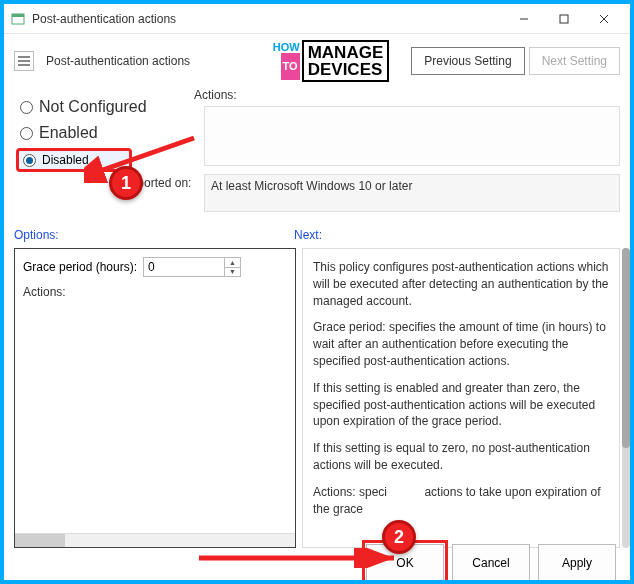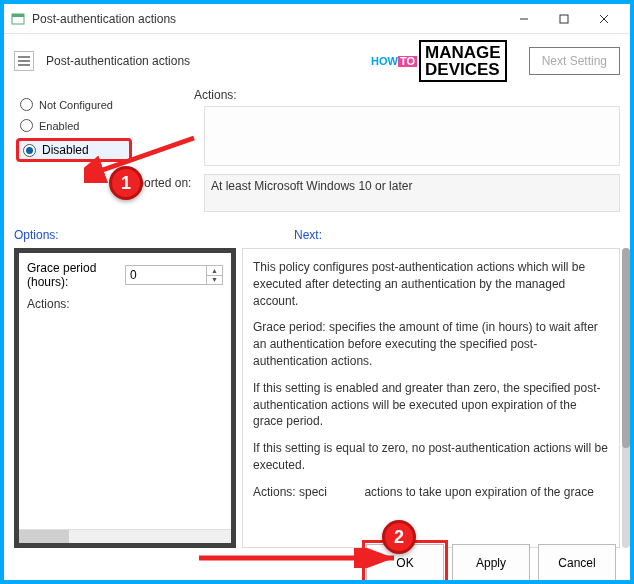--- a/index.html
+++ b/index.html
@@ -46,38 +46,38 @@
     content:""; position:absolute; left:3px; top:4px; right:3px;
     height:2px; background:#888; box-shadow:0 4px 0 #888, 0 8px 0 #888;
   }
   .subheader .subtitle { font-size:12px; color:#333; }
   .subheader .spacer { flex:1; }
   .logo {
     display:flex; align-items:center; gap:2px;
     font-weight:bold; font-size:11px;
   }
   .logo .how { color:#00a2e8; font-family: Arial; }
-  .logo .to { background:#ec4899; color:#fff; padding:0 2px; }
+  .logo .to { background:#ec4899; color:#fff; padding:8px 2px; }
   .logo .right { display:flex; flex-direction:column; line-height:1;
     border:2px solid #000; padding:2px 4px; font-size:17px; }
   .nav-buttons { display:flex; gap:4px; margin-left:10px; }
   .nav-buttons button {
     background:#fff; border:1px solid #ccc; padding:6px 12px;
     font-size:12px; color:#333;
   }
   .nav-buttons button:disabled { color:#aaa; }
   .nav-buttons button:first-child { border:1px solid #7a7a7a; }
 
   
   .content { padding: 4px 10px; position:relative; }
 
   .radio-group { margin-top:2px; }
   .radio-row {
     display:flex; align-items:center; gap:6px;
-    padding:4px 6px; font-size:11px; color:#333;
+    padding:4px 6px; font-size:16px; color:#333;
   }
   .radio {
     width:13px; height:13px; border:1px solid #555; border-radius:50%;
     display:inline-flex; align-items:center; justify-content:center;
     background:#fff;
   }
   .radio.selected::after{
     content:""; width:7px; height:7px; border-radius:50%;
     background:#0a64a4;
   }
@@ -109,21 +109,21 @@
     display:flex; padding:0 10px;
   }
   .row-labels .l1 { width:280px; }
   .row-labels span { color:#1d4ed8; }
 
   .lower-panels {
     position:absolute; left:10px; right:10px; top:160px; bottom:48px;
     display:flex; gap:6px;
   }
   .options-panel {
-    width:222px; border:5px solid #404040; background:#fff;
+    width:282px; border:1px solid #404040; background:#fff;
     padding:8px; overflow:auto; position:relative;
   }
   .help-panel {
     flex:1; border:1px solid #dcdcdc; background:#fff;
     padding:10px; overflow-y:scroll; color:#333; line-height:1.4;
     font-size:12px;
   }
   .help-panel p { margin-bottom:10px; }
 
   .grace-row { display:flex; align-items:center; gap:6px; margin-bottom:8px; }
@@ -216,30 +216,31 @@
         <line x1="9" y1="1" x2="1" y2="9" stroke="#333" stroke-width="1"></line>
       </svg>
   </div>
 </div>
 
 <div class="subheader">
   <div class="doc-icon"></div>
   <span class="subtitle">Post-authentication actions</span>
   <div class="spacer"></div>
   <div class="logo">
-    <div style="display:flex;flex-direction:row;align-items:flex-end;line-height:1;text-align:right;">
+    <div style="display:flex;flex-direction:column;align-items:flex-end;line-height:1;text-align:right;">
       <span class="how">HOW</span>
       <span class="to">TO</span>
     </div>
     <div class="right">
       <span>MANAGE</span>
       <span>DEVICES</span>
     </div>
   </div>
   <div class="nav-buttons">
+    <button>Previous Setting</button>
     <button disabled="">Next Setting</button>
   </div>
 </div>
 
 <div class="content" style="height:calc(100% - 68px); position:relative;">
 
   <div class="radio-group">
     <div class="radio-row">
       <span class="radio"></span>
       <span>Not Configured</span>
@@ -297,22 +298,22 @@
       </p>
     </div>
   </div>
 
   <div class="vscroll-outer">
     <div class="vthumb"></div>
   </div>
 
   <div class="button-bar">
     <button class="ok-highlight">OK</button>
+    <button>Cancel</button>
     <button>Apply</button>
-    <button>Cancel</button>
   </div>
 
   <svg class="arrow-svg" style="left:80px; top:45px;" width="120" height="50">
     <defs>
         <marker id="ah1" markerWidth="10" markerHeight="10" refX="2" refY="3" orient="auto">
       <path d="M0,0 L0,6 L8,3 z" fill="#e22"></path>
         </marker>
       </defs>
     <line x1="110" y1="5" x2="10" y2="40" stroke="#e22" stroke-width="5" marker-end="url(#ah1)"></line>
   </svg>

